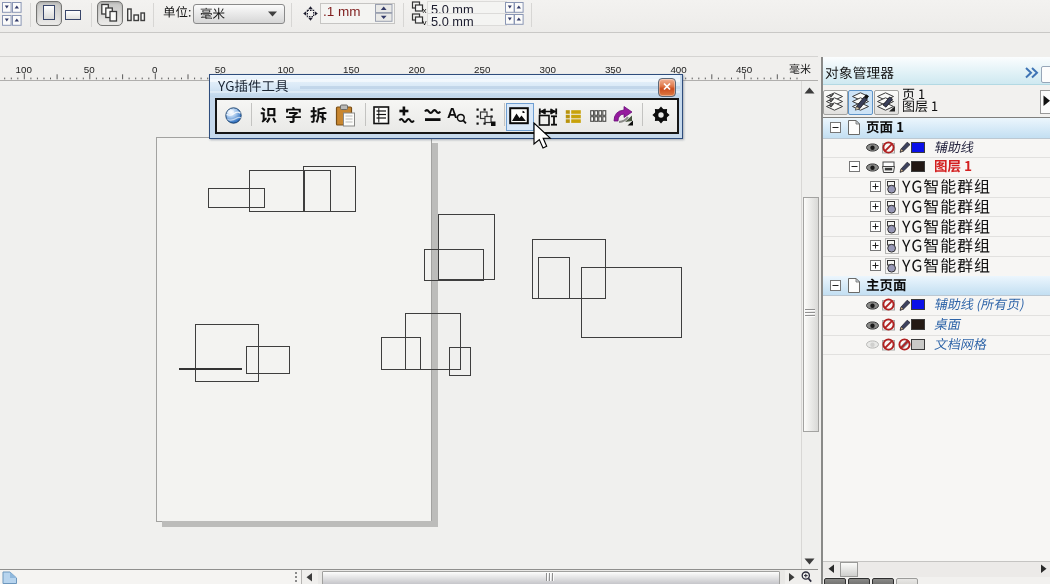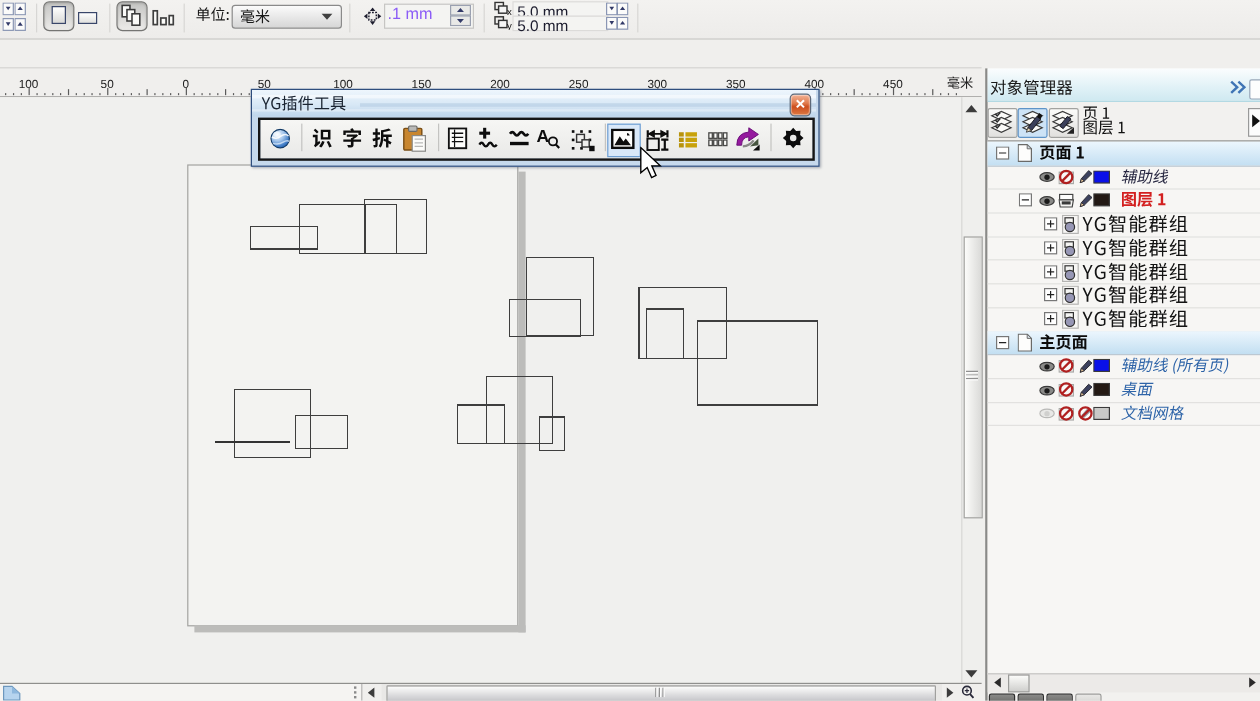--- a/index.html
+++ b/index.html
@@ -57,21 +57,21 @@
 <svg class="abs" style="left:303px;top:6px" width="15" height="15">
     <g fill="#1d1d2e">
 <path d="M7.5 0.2 L9.8 3.2 L5.2 3.2 Z"></path>
       <path d="M7.5 14.8 L9.8 11.8 L5.2 11.8 Z"></path>
 <path d="M0.2 7.5 L3.2 5.2 L3.2 9.8 Z"></path>
       <path d="M14.8 7.5 L11.8 5.2 L11.8 9.8 Z"></path>
 <rect x="4.4" y="4.4" width="6.2" height="6.2" fill="none" stroke="#1d1d2e" stroke-dasharray="1.5 1.1" stroke-width="1.2"></rect>
     </g>
   </svg>
 <div class="abs" style="left:320px;top:2.5px;width:73px;height:19px;border:1px solid #c6c5c3;background:#f4f4f2;"></div>
-<div class="abs" style="left:323px;top:4px;font-size:13.5px;color:#8b5cf6;">.1 mm</div>
+<div class="abs" style="left:323px;top:4px;font-size:13.5px;color:#7f1d1d;">.1 mm</div>
 <svg class="abs" style="left:375px;top:3.5px" width="18" height="18">
     <rect x="0.5" y="0.5" width="16.5" height="8" fill="#e9e9e7" stroke="#9aa0b0"></rect>
     <rect x="0.5" y="9.3" width="16.5" height="8" fill="#e9e9e7" stroke="#9aa0b0"></rect>
     <path d="M8.7 2.6 L11.6 5.9 L5.8 5.9 Z" fill="#333a68"></path>
     <path d="M5.8 11.8 L11.6 11.8 L8.7 15.1 Z" fill="#333a68"></path>
   </svg>
 <div class="abs" style="left:403px;top:3px;width:1px;height:24px;background:#d7d6d4;"></div>
 <svg class="abs" style="left:411px;top:1px" width="16" height="12">
     <rect x="1.5" y="1" width="7" height="6" fill="none" stroke="#333" stroke-width="1.2"></rect>
     <rect x="4.5" y="4" width="7" height="6" fill="#f5f5f5" stroke="#333" stroke-width="1.2"></rect>

